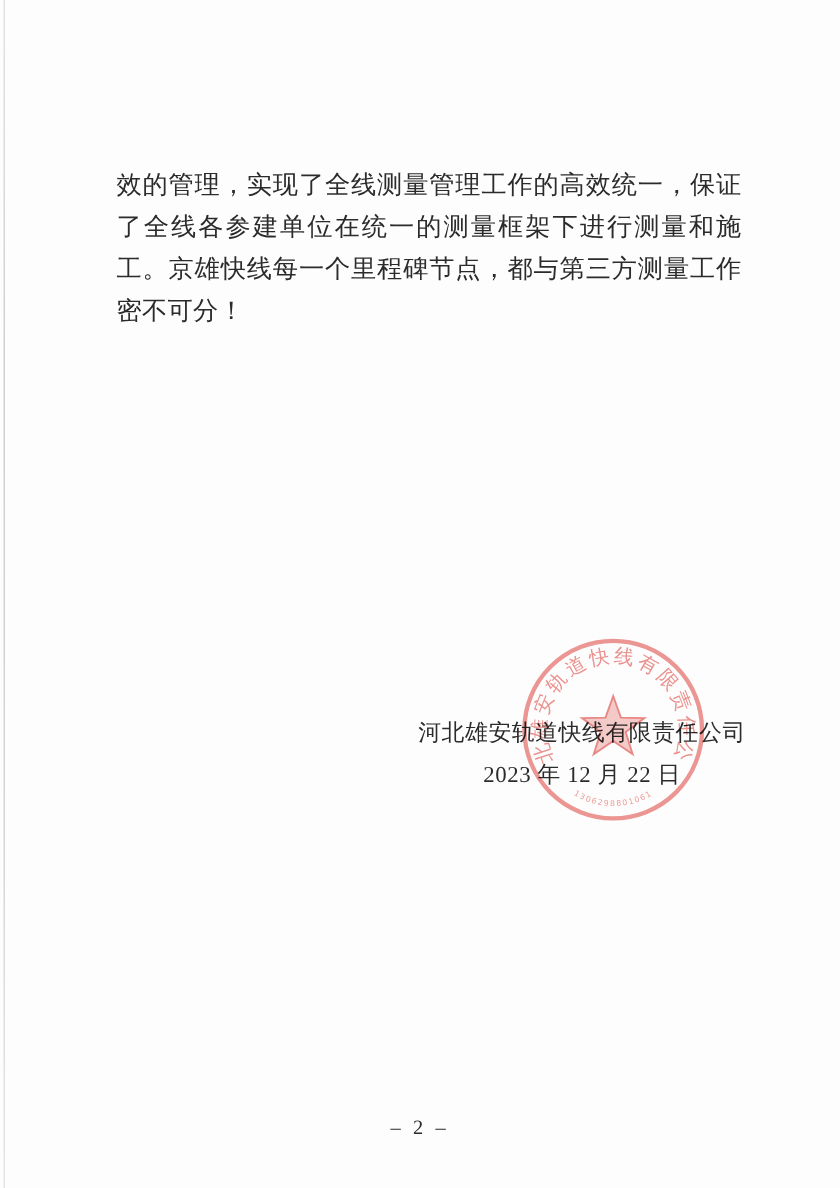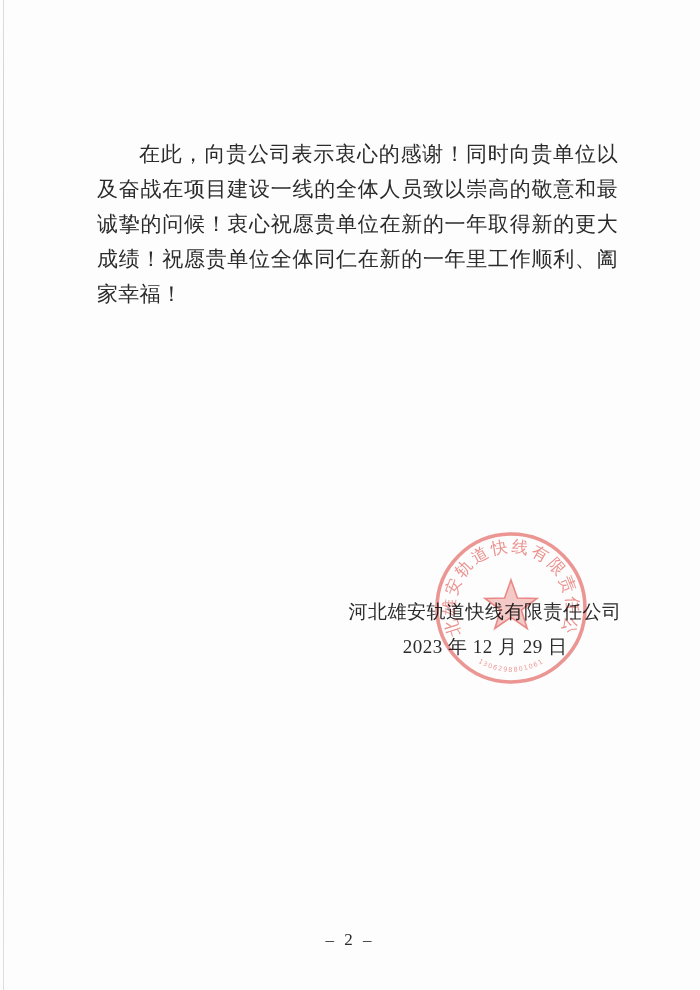--- a/index.html
+++ b/index.html
@@ -71,26 +71,26 @@
     color: #2b2b2b;
     letter-spacing: 3px;
   }
 </style>
 </head>
 <body>
 
 <div class="scan-line"></div>
 
 <div class="body-text">
-  <p class="indent">在此，向贵公司表示衷心的感谢！同时向贵单位以及奋战在项目建设一线的全体人员致以崇高的敬意和最诚挚的问候！衷心祝愿贵单位在新的一年取得新的更大成绩！祝愿贵单位全体同仁在新的一年里工作顺利、阖家幸福！</p>
+  <p>效的管理，实现了全线测量管理工作的高效统一，保证了全线各参建单位在统一的测量框架下进行测量和施工。京雄快线每一个里程碑节点，都与第三方测量工作密不可分！</p>
 </div>
 
 <div class="signature">
   <div>河北雄安轨道快线有限责任公司</div>
-  <div>2023 年 12 月 29 日</div>
+  <div>2023 年 12 月 22 日</div>
 </div>
 
 <svg class="seal" viewBox="0 0 160 160" aria-hidden="true">
   <defs>
     <path id="seal-top-arc" d="M 34 112 A 56 56 0 1 1 126 112" fill="none"></path>
     <path id="seal-bottom-arc" d="M 48 135 A 63 63 0 0 0 112 135" fill="none"></path>
   </defs>
   <circle cx="80" cy="80" r="74" fill="none" stroke="#e4615d" stroke-width="3.6" stroke-opacity="0.78"></circle>
   <polygon points="80,52 86.4,70 106,70.4 90.4,82 96.2,100.5 80,89.4 63.8,100.5 69.6,82 54,70.4 73.6,70" fill="#e4615d" fill-opacity="0.38" stroke="#e4615d" stroke-opacity="0.85" stroke-width="1.6"></polygon>
   <text font-size="16.5" letter-spacing="2.6" fill="#e4615d" fill-opacity="0.82" font-family="Liberation Serif, DejaVu Serif, serif">

